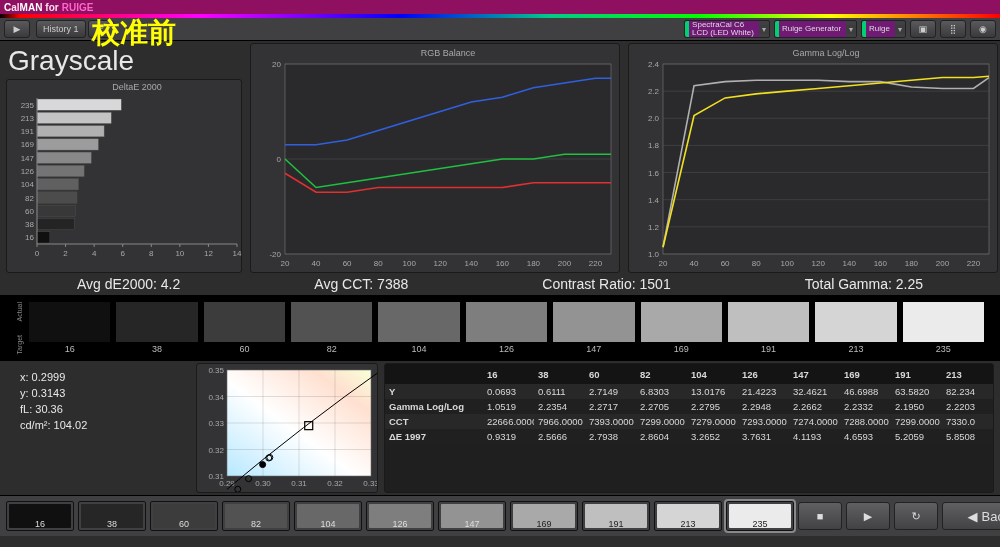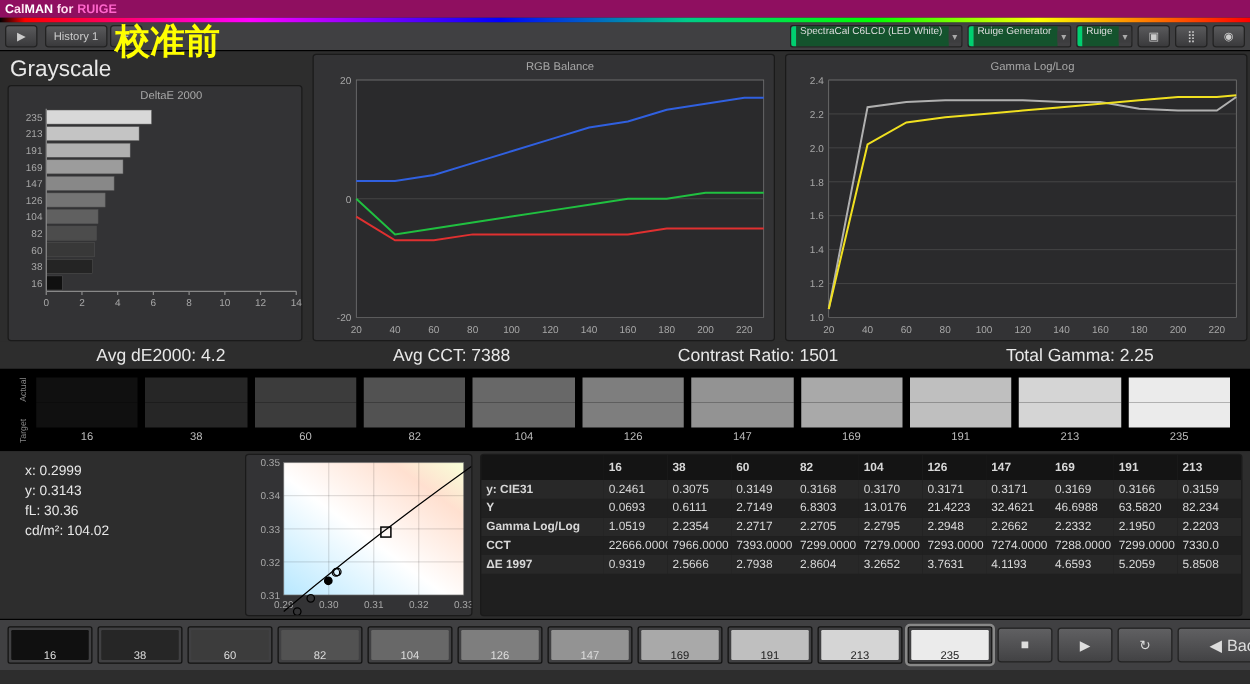--- a/index.html
+++ b/index.html
@@ -7,26 +7,26 @@
 .brand-bar .for{color:#fde;margin:0 3px}
 .brand-bar .r{color:#f6c;font-weight:bold}
 .spectrum{height:4px;background:linear-gradient(90deg,#000 0%,#f00 2%,#f0f 20%,#00f 40%,#0c8 55%,#0f0 70%,#ff0 83%,#f00 100%)}
 .toolbar{height:22px;background:#404042;display:flex;align-items:center;padding:0 4px;gap:6px;border-bottom:1px solid #000;position:relative}
 .btn{background:linear-gradient(#5a5a5c,#3a3a3c);border:1px solid #222;border-radius:3px;color:#ccc;height:16px;min-width:16px;display:inline-flex;align-items:center;justify-content:center;font-size:9px;padding:0 4px}
 .hist{display:flex;align-items:center;gap:2px}
 .overlay-text{position:absolute;left:92px;top:14px;font-size:28px;color:#ff0;font-weight:bold;font-family:"SimHei","Microsoft YaHei",sans-serif;pointer-events:none;z-index:10}
 .source-boxes{position:absolute;right:4px;top:0;display:flex;gap:4px;height:22px;align-items:center}
 .src{border:1px solid #222;border-radius:2px;height:16px;display:flex;align-items:center}
 .src-bar{width:4px;height:100%;border-radius:2px 0 0 2px}
-.src-body{background:#14532d;padding:0 5px 0 3px;font-size:8px;height:100%;display:flex;justify-content:flex-start;line-height:1}
+.src-body{background:#701a75;padding:0 5px 0 3px;font-size:8px;height:100%;display:flex;flex-direction:column;justify-content:center;line-height:1}
 .src-arrow{background:#3d3d3f;padding:0 3px;color:#aaa;font-size:8px}
 .main-charts{display:flex;height:230px;background:#2d2d2d;padding:2px 6px 0 6px;gap:8px}
 .chart-col{display:flex;flex-direction:column}
 .panel{background:#333335;border:1px solid #1a1a1a;border-radius:3px;position:relative}
-.page-heading{font-size:18px;color:#e8e8e8;padding:2px 2px 0 2px;font-weight:normal}
+.page-heading{font-size:28px;color:#e8e8e8;padding:2px 2px 0 2px;font-weight:normal}
 svg text{font-family:Arial;fill:#a8a8a8}
 .metrics{display:flex;justify-content:space-around;padding:3px 10px;font-size:14px;color:#e8e8e8;background:#2d2d2d}
 .swatch-row{height:66px;background:#000;display:flex;align-items:center;padding:0 16px}
 .sw-lab{writing-mode:vertical-rl;transform:rotate(180deg);font-size:7px;color:#888}
 .swatches{flex:1;display:flex;gap:6px}
 .sw{flex:1;display:flex;flex-direction:column;align-items:center;gap:2px}
 .sw-box{width:100%;height:40px;display:flex;flex-direction:column}
 .sw-half{flex:1}
 .sw-num{font-size:9px;color:#bbb}
 .bottom{display:flex;height:130px;background:#2d2d2d;padding:2px 6px;gap:6px}
@@ -364,33 +364,20 @@
             <th>16</th>
             <th>38</th>
             <th>60</th>
             <th>82</th>
             <th>104</th>
             <th>126</th>
             <th>147</th>
             <th>169</th>
             <th>191</th>
             <th>213</th>
-          </tr>
-          <tr>
-            <td class="rh">y: CIE31</td>
-            <td>0.2461</td>
-            <td>0.3075</td>
-            <td>0.3149</td>
-            <td>0.3168</td>
-            <td>0.3170</td>
-            <td>0.3171</td>
-            <td>0.3171</td>
-            <td>0.3169</td>
-            <td>0.3166</td>
-            <td>0.3159</td>
           </tr>
           <tr>
             <td class="rh">Y</td>
             <td>0.0693</td>
             <td>0.6111</td>
             <td>2.7149</td>
             <td>6.8303</td>
             <td>13.0176</td>
             <td>21.4223</td>
             <td>32.4621</td>

